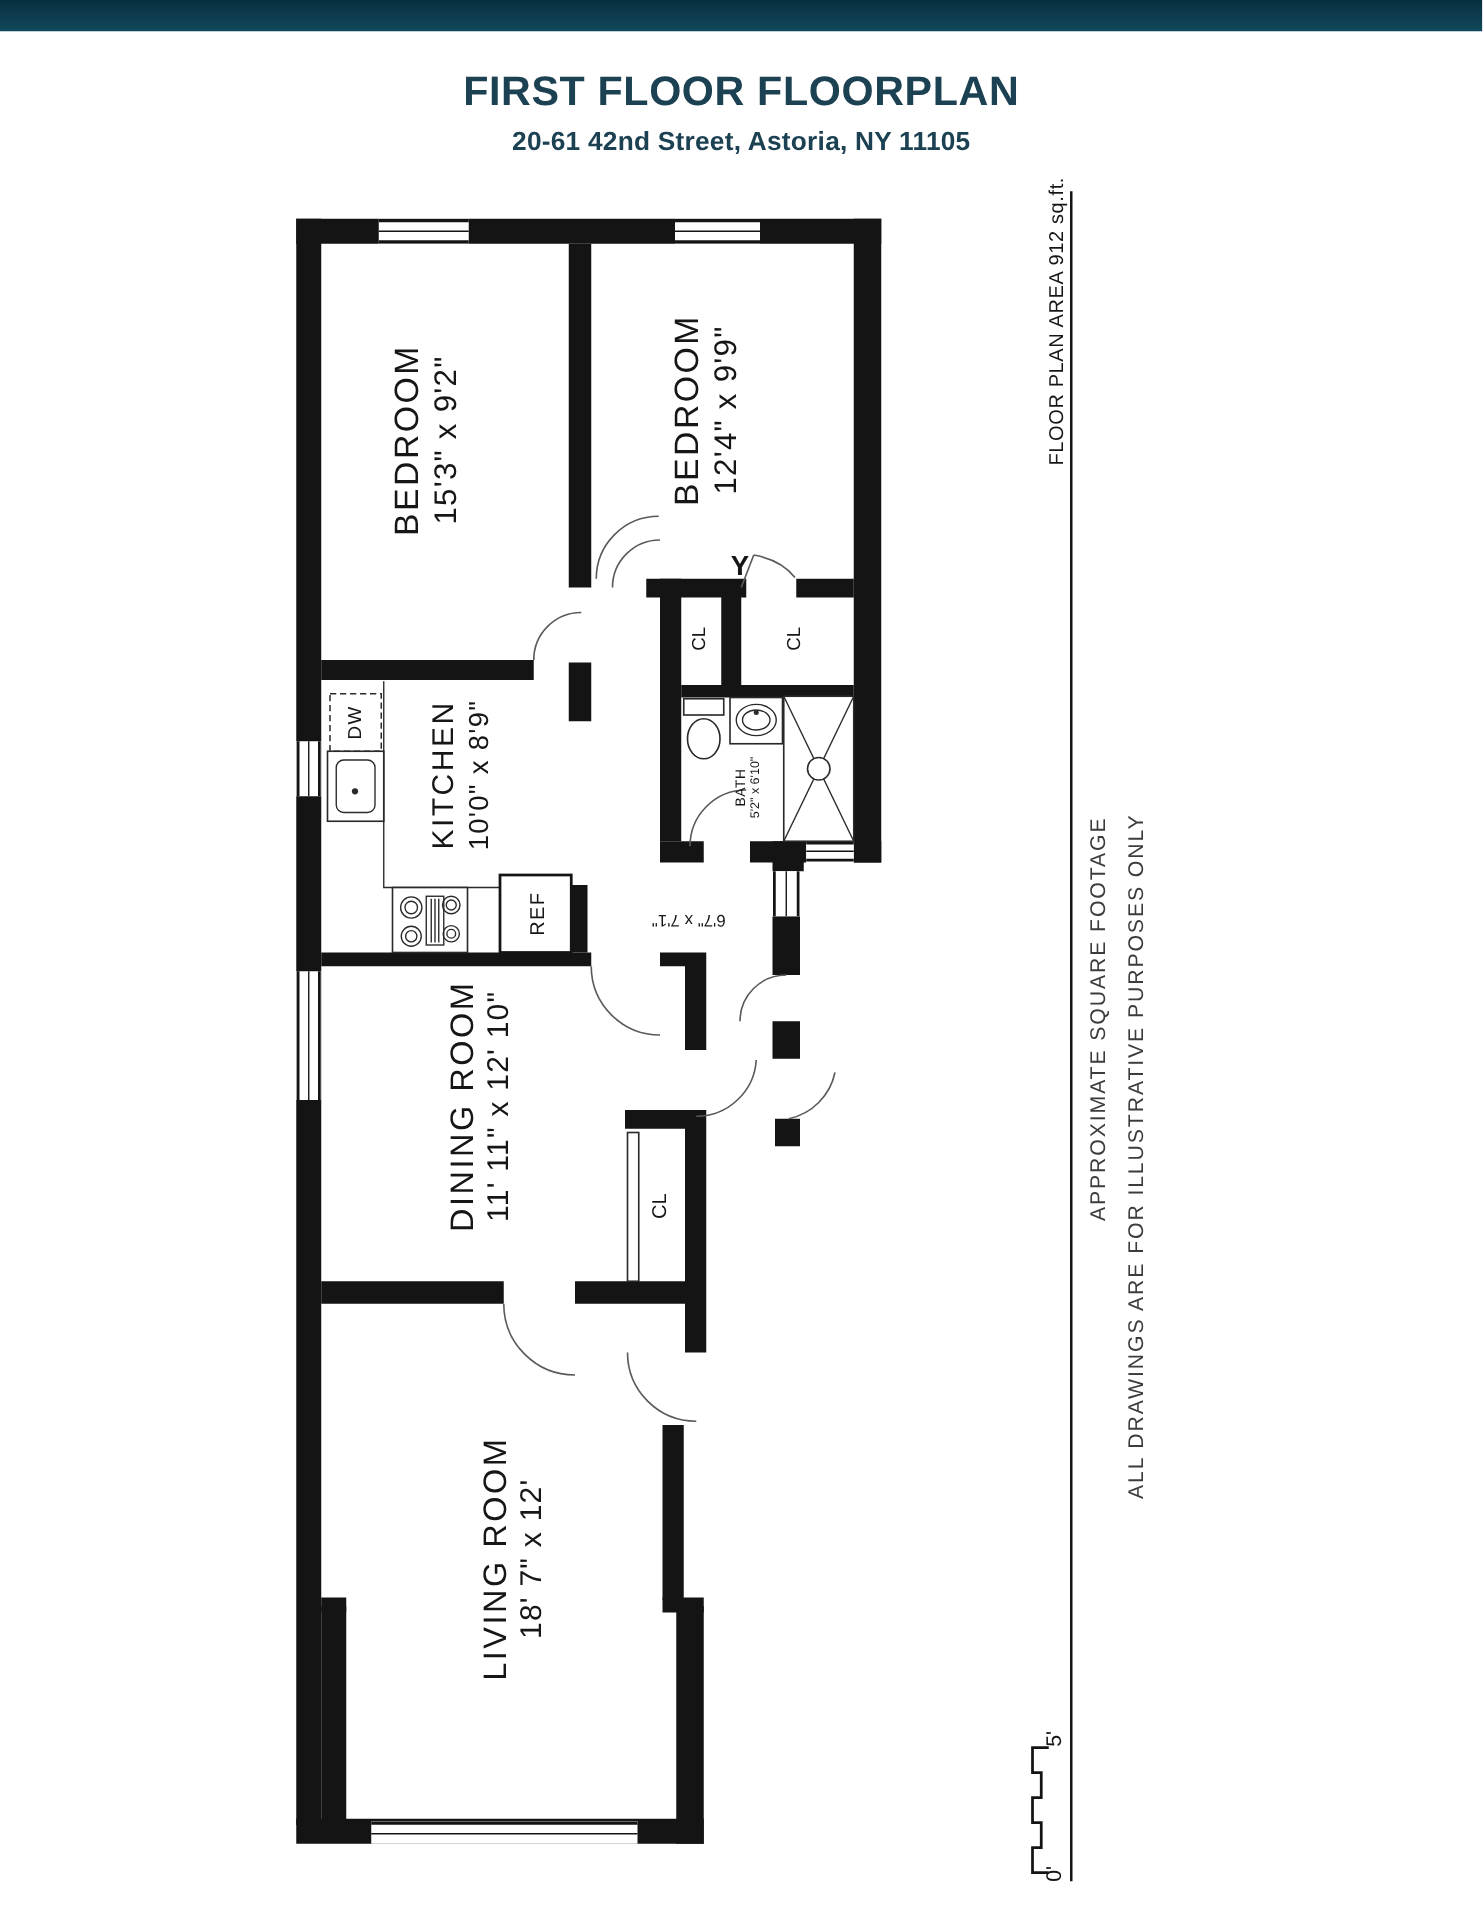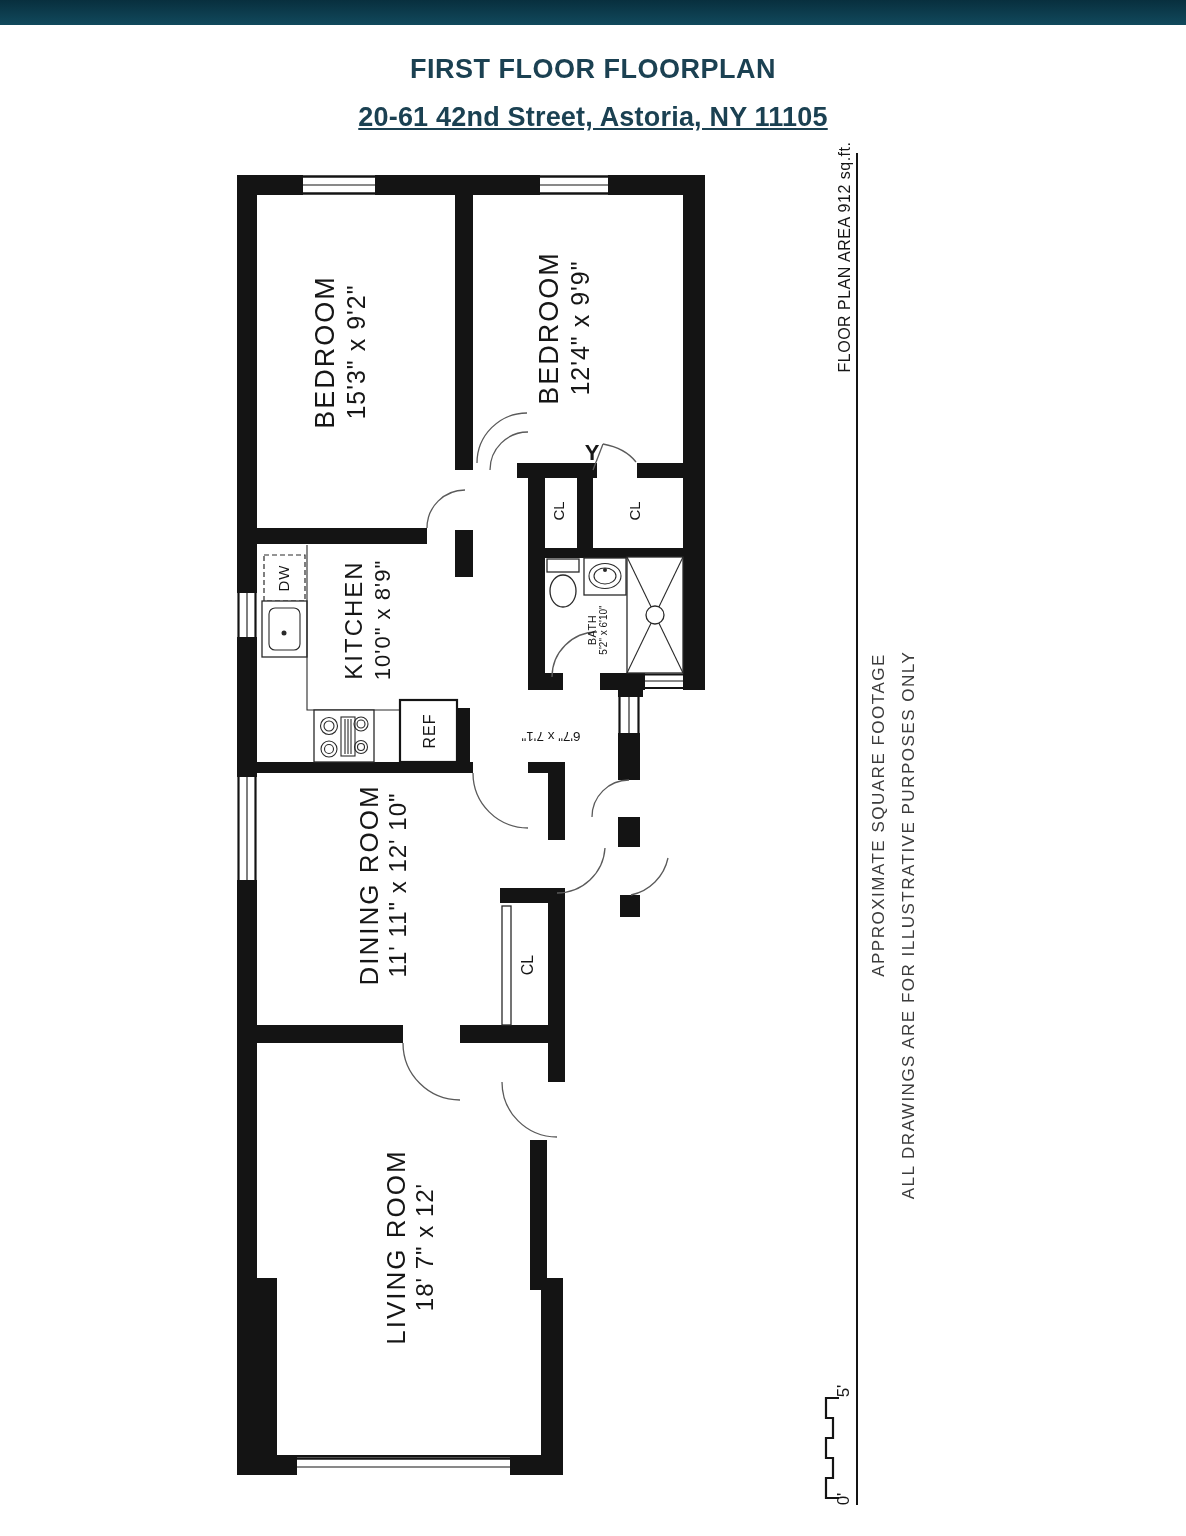--- a/index.html
+++ b/index.html
@@ -1,23 +1,23 @@
 <!DOCTYPE html>
 <html style="--accent: #1b4152; --ink: #141414; --bar-top: #082f3e; --bar-bottom: #11495c;"><head>
 <meta charset="utf-8">
 <style>
   html,body{margin:0;padding:0;background:#ffffff;}
   .page{position:relative;width:1186px;height:1536px;background:#ffffff;overflow:hidden;
         font-family:"Liberation Sans", sans-serif;}
   .header-bar{position:absolute;top:0;left:0;width:100%;height:25px;
         background:linear-gradient(to bottom, var(--bar-top,#082f3e), var(--bar-bottom,#11495c));}
   .title{position:absolute;top:54px;left:0;width:100%;text-align:center;
-        font-size:27px;font-weight:bold;color:var(--accent,#1b4152);letter-spacing:.5px;}
+        font-size:33px;font-weight:bold;color:var(--accent,#1b4152);letter-spacing:.5px;}
   .subtitle{position:absolute;top:102px;left:0;width:100%;text-align:center;
-        font-size:27px;font-weight:bold;color:var(--accent,#1b4152);letter-spacing:.2px;text-decoration:underline;}
+        font-size:21px;font-weight:bold;color:var(--accent,#1b4152);letter-spacing:.2px;}
   svg{position:absolute;top:0;left:0;}
   svg text{font-family:"Liberation Sans", sans-serif;fill:#161616;}
   .room-name{letter-spacing:2px;}
   .room-dims{letter-spacing:1px;}
   .wall{fill:var(--ink,#141414);}
   .fix{fill:#ffffff;stroke:#2a2a2a;stroke-width:1.3;}
   .thin{fill:none;stroke:#2a2a2a;stroke-width:1.1;}
   .arc{fill:none;stroke:#5a5a5a;stroke-width:1.3;}
   .winline{stroke:#141414;}
   .note{fill:#3c3c3c;letter-spacing:1.5px;}

